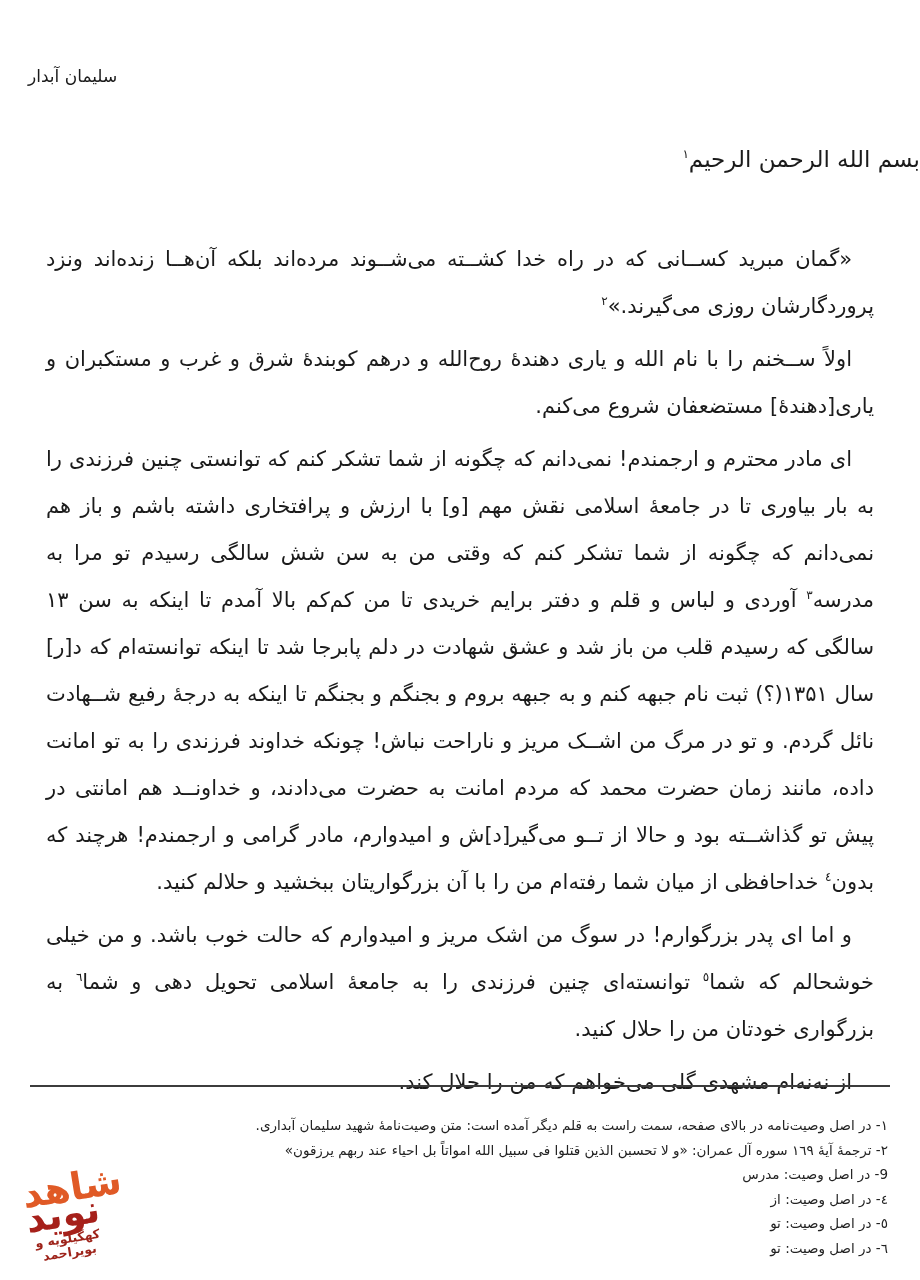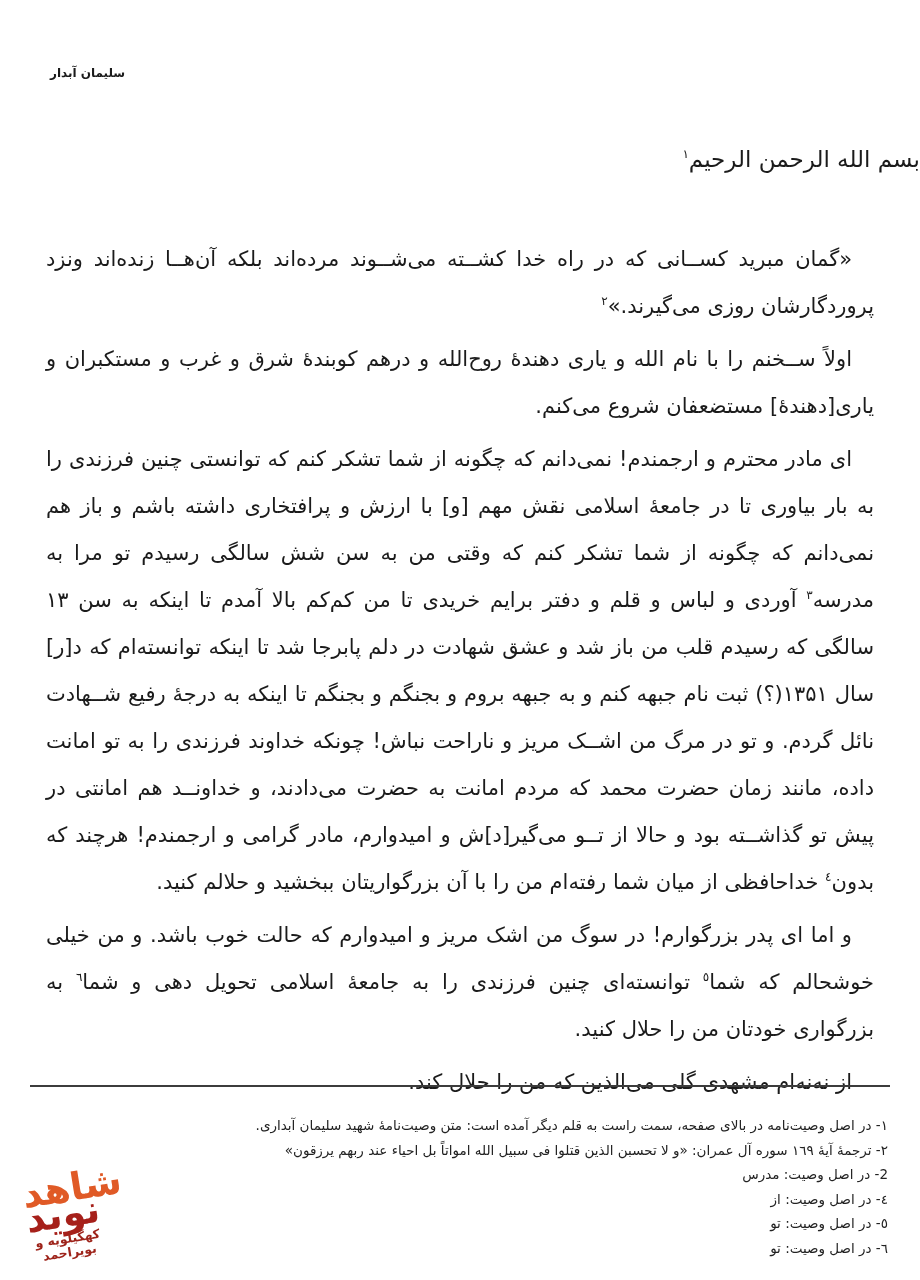--- a/index.html
+++ b/index.html
@@ -5,22 +5,22 @@
   html, body { margin:0; padding:0; }
   body {
     width:920px; height:1280px;
     background:#ffffff;
     font-family:"DejaVu Sans", sans-serif;
     position:relative;
     overflow:hidden;
     color:#1b1b1b;
   }
   .author {
-    position:absolute; top:66px; left:50px;
-    font-size:12px; font-weight:bold;
+    position:absolute; top:66px; left:28px;
+    font-size:17px; font-weight:normal;
     direction:rtl;
   }
   .heading {
     position:absolute; top:146px; left:0; width:100%;
     text-align:right; direction:rtl;
     font-size:23px; font-weight:normal;
   }
   .heading sup { font-size:12px; }
   .content {
     position:absolute; top:230px; right:40px; left:40px;
@@ -74,29 +74,29 @@
 
 <div class="heading">
   <span>بسم الله الرحمن الرحیم</span><sup>۱</sup>
 </div>
 
 <div id="body-text" class="content">
     <p class="para">«گمان مبرید کســانی که در راه خدا کشــته می‌شــوند مرده‌اند بلکه آن‌هــا زنده‌اند ونزد پروردگارشان روزی می‌گیرند.»<sup class="fnref">۲</sup></p>
     <p class="para">اولاً ســخنم را با نام الله و یاری دهندهٔ روح‌الله و درهم کوبندهٔ شرق و غرب و مستکبران و یاری[دهندهٔ] مستضعفان شروع می‌کنم.</p>
     <p class="para">ای مادر محترم و ارجمندم! نمی‌دانم که چگونه از شما تشکر کنم که توانستی چنین فرزندی را به بار بیاوری تا در جامعهٔ اسلامی نقش مهم [و] با ارزش و پرافتخاری داشته باشم و باز هم نمی‌دانم که چگونه از شما تشکر کنم که وقتی من به سن شش سالگی رسیدم تو مرا به مدرسه<sup class="fnref">۳</sup> آوردی و لباس و قلم و دفتر برایم خریدی تا من کم‌کم بالا آمدم تا اینکه به سن ۱۳ سالگی که رسیدم قلب من باز شد و عشق شهادت در دلم پابرجا شد تا اینکه توانسته‌ام که د[ر] سال ۱۳۵۱(؟) ثبت نام جبهه کنم و به جبهه بروم و بجنگم و بجنگم تا اینکه به درجهٔ رفیع شــهادت نائل گردم. و تو در مرگ من اشــک مریز و ناراحت نباش! چونکه خداوند فرزندی را به تو امانت داده، مانند زمان حضرت محمد که مردم امانت به حضرت می‌دادند، و خداونــد هم امانتی در پیش تو گذاشــته بود و حالا از تــو می‌گیر[د]ش و امیدوارم، مادر گرامی و ارجمندم! هرچند که بدون<sup class="fnref">٤</sup> خداحافظی از میان شما رفته‌ام من را با آن بزرگواریتان ببخشید و حلالم کنید.</p>
     <p class="para">و اما ای پدر بزرگوارم! در سوگ من اشک مریز و امیدوارم که حالت خوب باشد. و من خیلی خوشحالم که شما<sup class="fnref">٥</sup> توانسته‌ای چنین فرزندی را به جامعهٔ اسلامی تحویل دهی و شما<sup class="fnref">٦</sup> به بزرگواری خودتان من را حلال کنید.</p>
-    <p class="para">از نه‌نه‌ام مشهدی گلی می‌الذین که من را حلال کند.</p>
+    <p class="para">از نه‌نه‌ام مشهدی گلی می‌خواهم که من را حلال کند.</p>
   </div>
 
 <div class="separator"></div>
 
 <div id="footnotes-list" class="footnotes">
     <div class="fnline">۱- در اصل وصیت‌نامه در بالای صفحه، سمت راست به قلم دیگر آمده است: متن وصیت‌نامهٔ شهید سلیمان آبداری.</div>
     <div class="fnline">۲- ترجمهٔ آیهٔ ١٦٩ سوره آل عمران: «و لا تحسبن الذین قتلوا فی سبیل الله امواتاً بل احیاء عند ربهم یرزقون»</div>
-    <div class="fnline">2- در اصل وصیت: مدرس</div>
+    <div class="fnline">9- در اصل وصیت: مدرس</div>
     <div class="fnline">٤- در اصل وصیت: از</div>
     <div class="fnline">٥- در اصل وصیت: تو</div>
     <div class="fnline">٦- در اصل وصیت: تو</div>
   </div>
 
 <div class="logo">
   <span class="logo-shahed">شاهد</span>
   <span class="logo-navid">نوید</span>
   <div class="logo-region">
     <div>کهگیلویه و</div>

